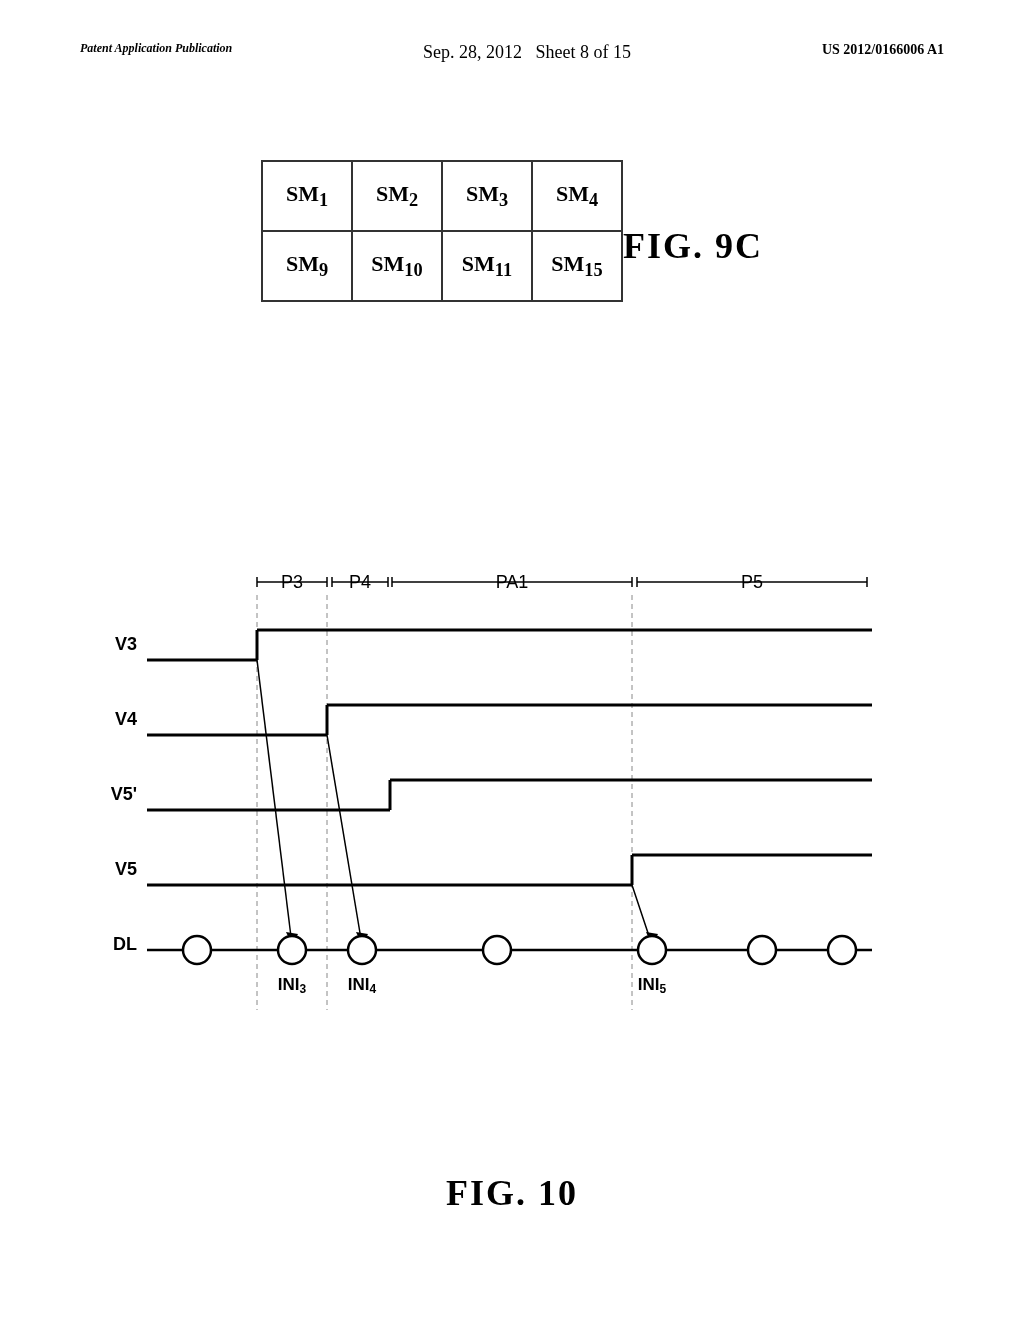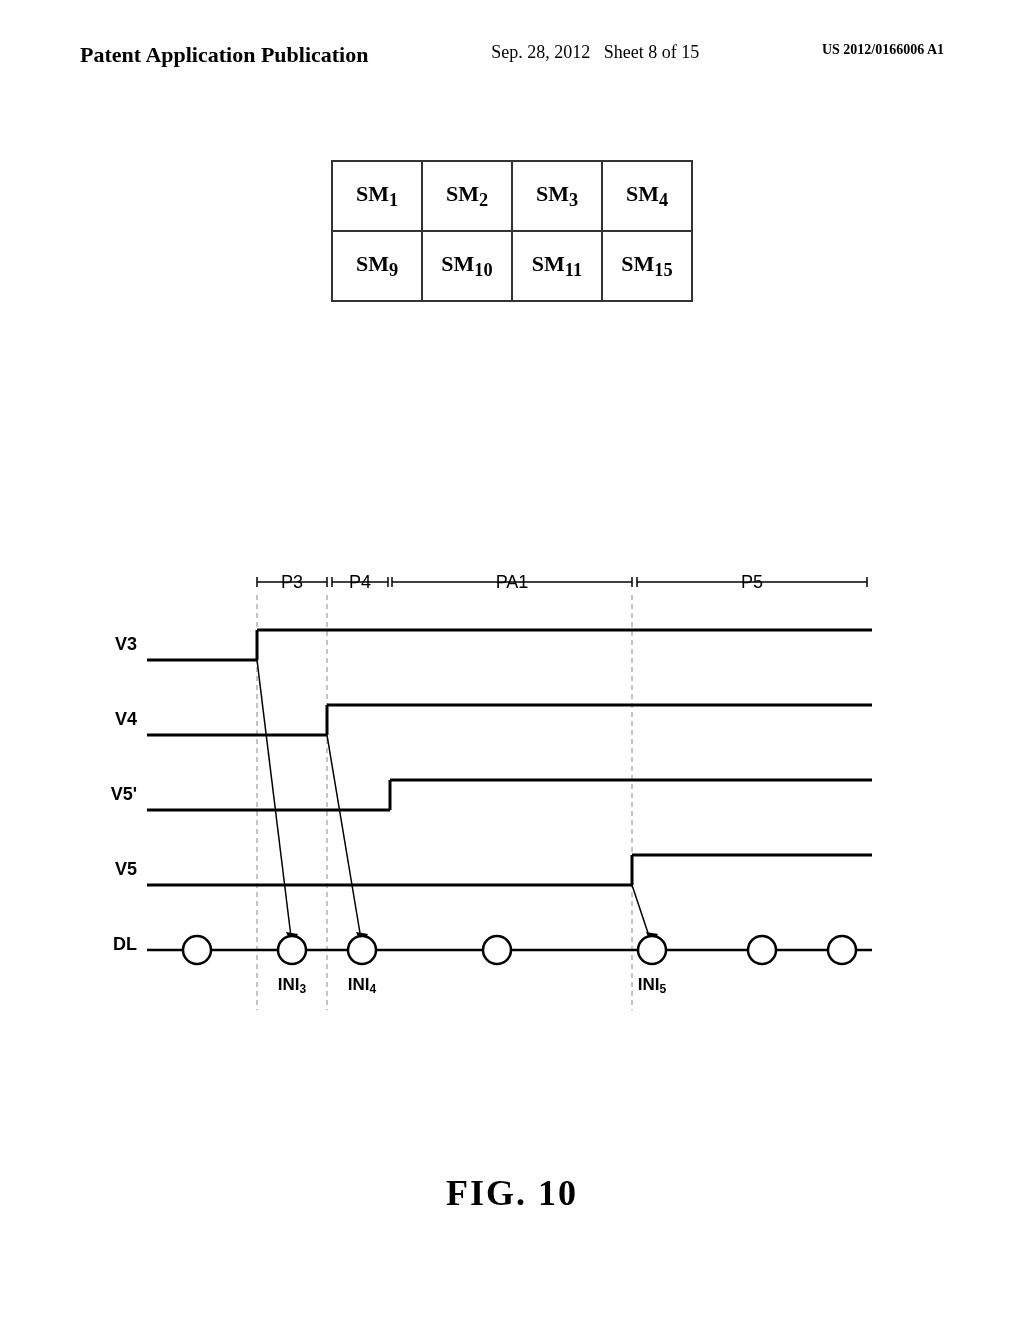--- a/index.html
+++ b/index.html
@@ -17,23 +17,24 @@
       position: absolute;
       top: 40px;
       left: 0;
       right: 0;
       display: flex;
       justify-content: space-between;
       align-items: flex-start;
       padding: 0 80px;
     }
     .header-left {
-      font-size: 22px;
+      font-size: 12px;
       font-weight: bold;
       line-height: 1.4;
+      font-style: italic;
     }
     .header-center {
       font-size: 18px;
       line-height: 1.4;
       text-align: center;
     }
     .header-right {
       font-size: 14px;
       font-weight: bold;
       line-height: 1.4;
@@ -119,20 +120,21 @@
       <td>SM<sub>4</sub></td>
     </tr>
     <tr>
       <td>SM<sub>9</sub></td>
       <td>SM<sub>10</sub></td>
       <td>SM<sub>11</sub></td>
       <td>SM<sub>15</sub></td>
     </tr>
   </tbody>
     </table>
+  <div class="fig9c-label">FIG. 9C</div>
 </div>
 
 <div class="fig10-container">
   <div class="timing-diagram">
     <svg width="860" height="580" viewBox="0 0 860 580">
 
       <text x="210" y="28" font-size="18" font-family="Arial" text-anchor="middle">P3</text>
       <line x1="175" y1="22" x2="245" y2="22" stroke="black" stroke-width="1.5"></line>
       <line x1="175" y1="17" x2="175" y2="27" stroke="black" stroke-width="1.5"></line>
       <line x1="245" y1="17" x2="245" y2="27" stroke="black" stroke-width="1.5"></line>

